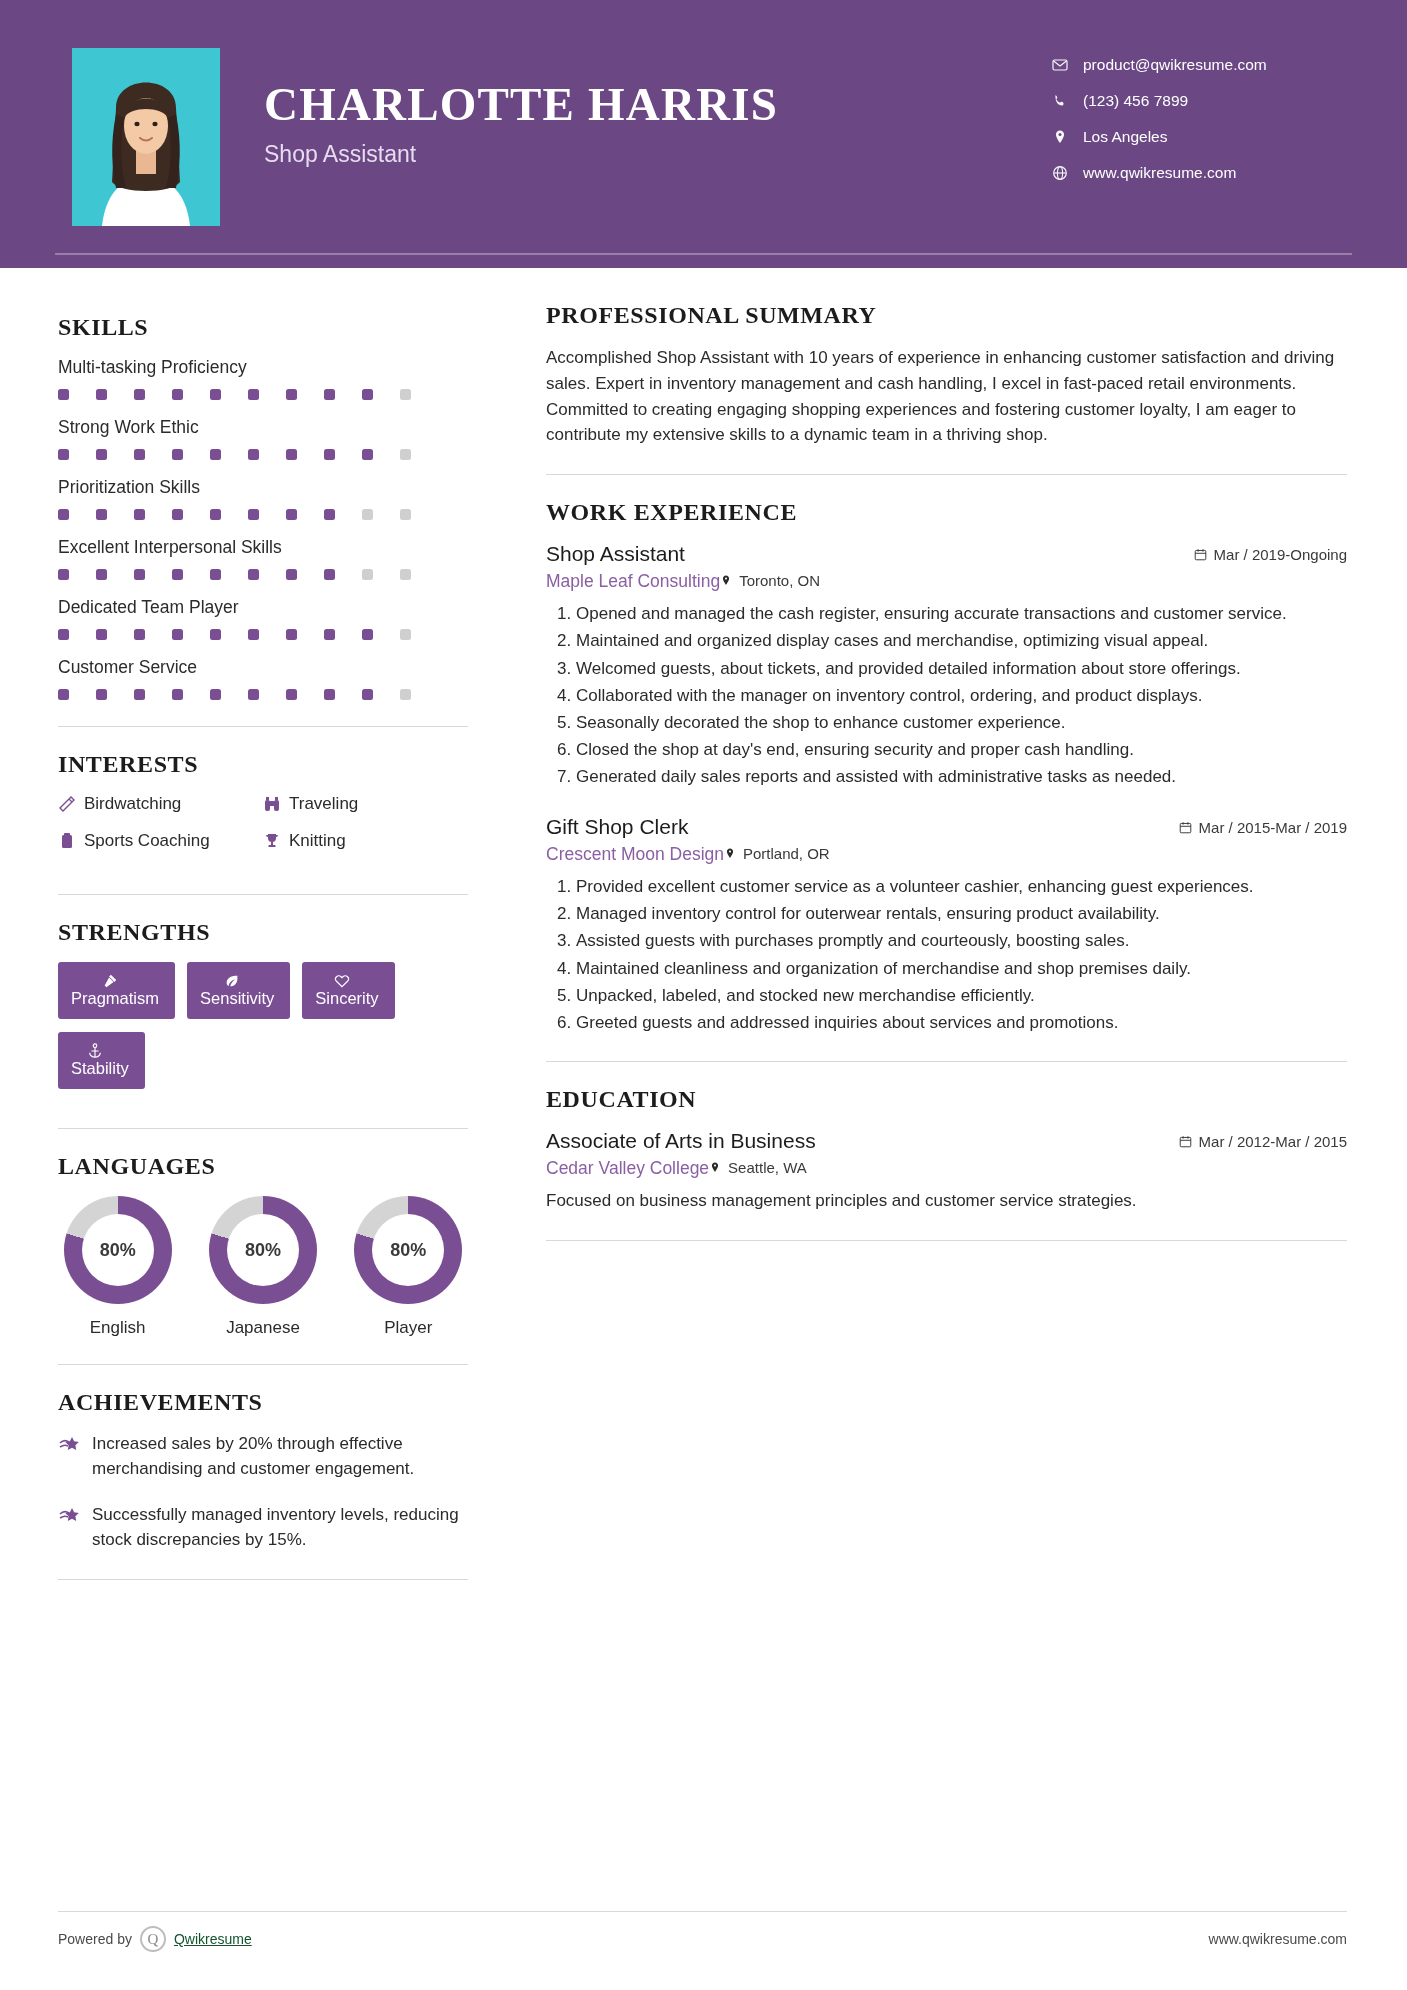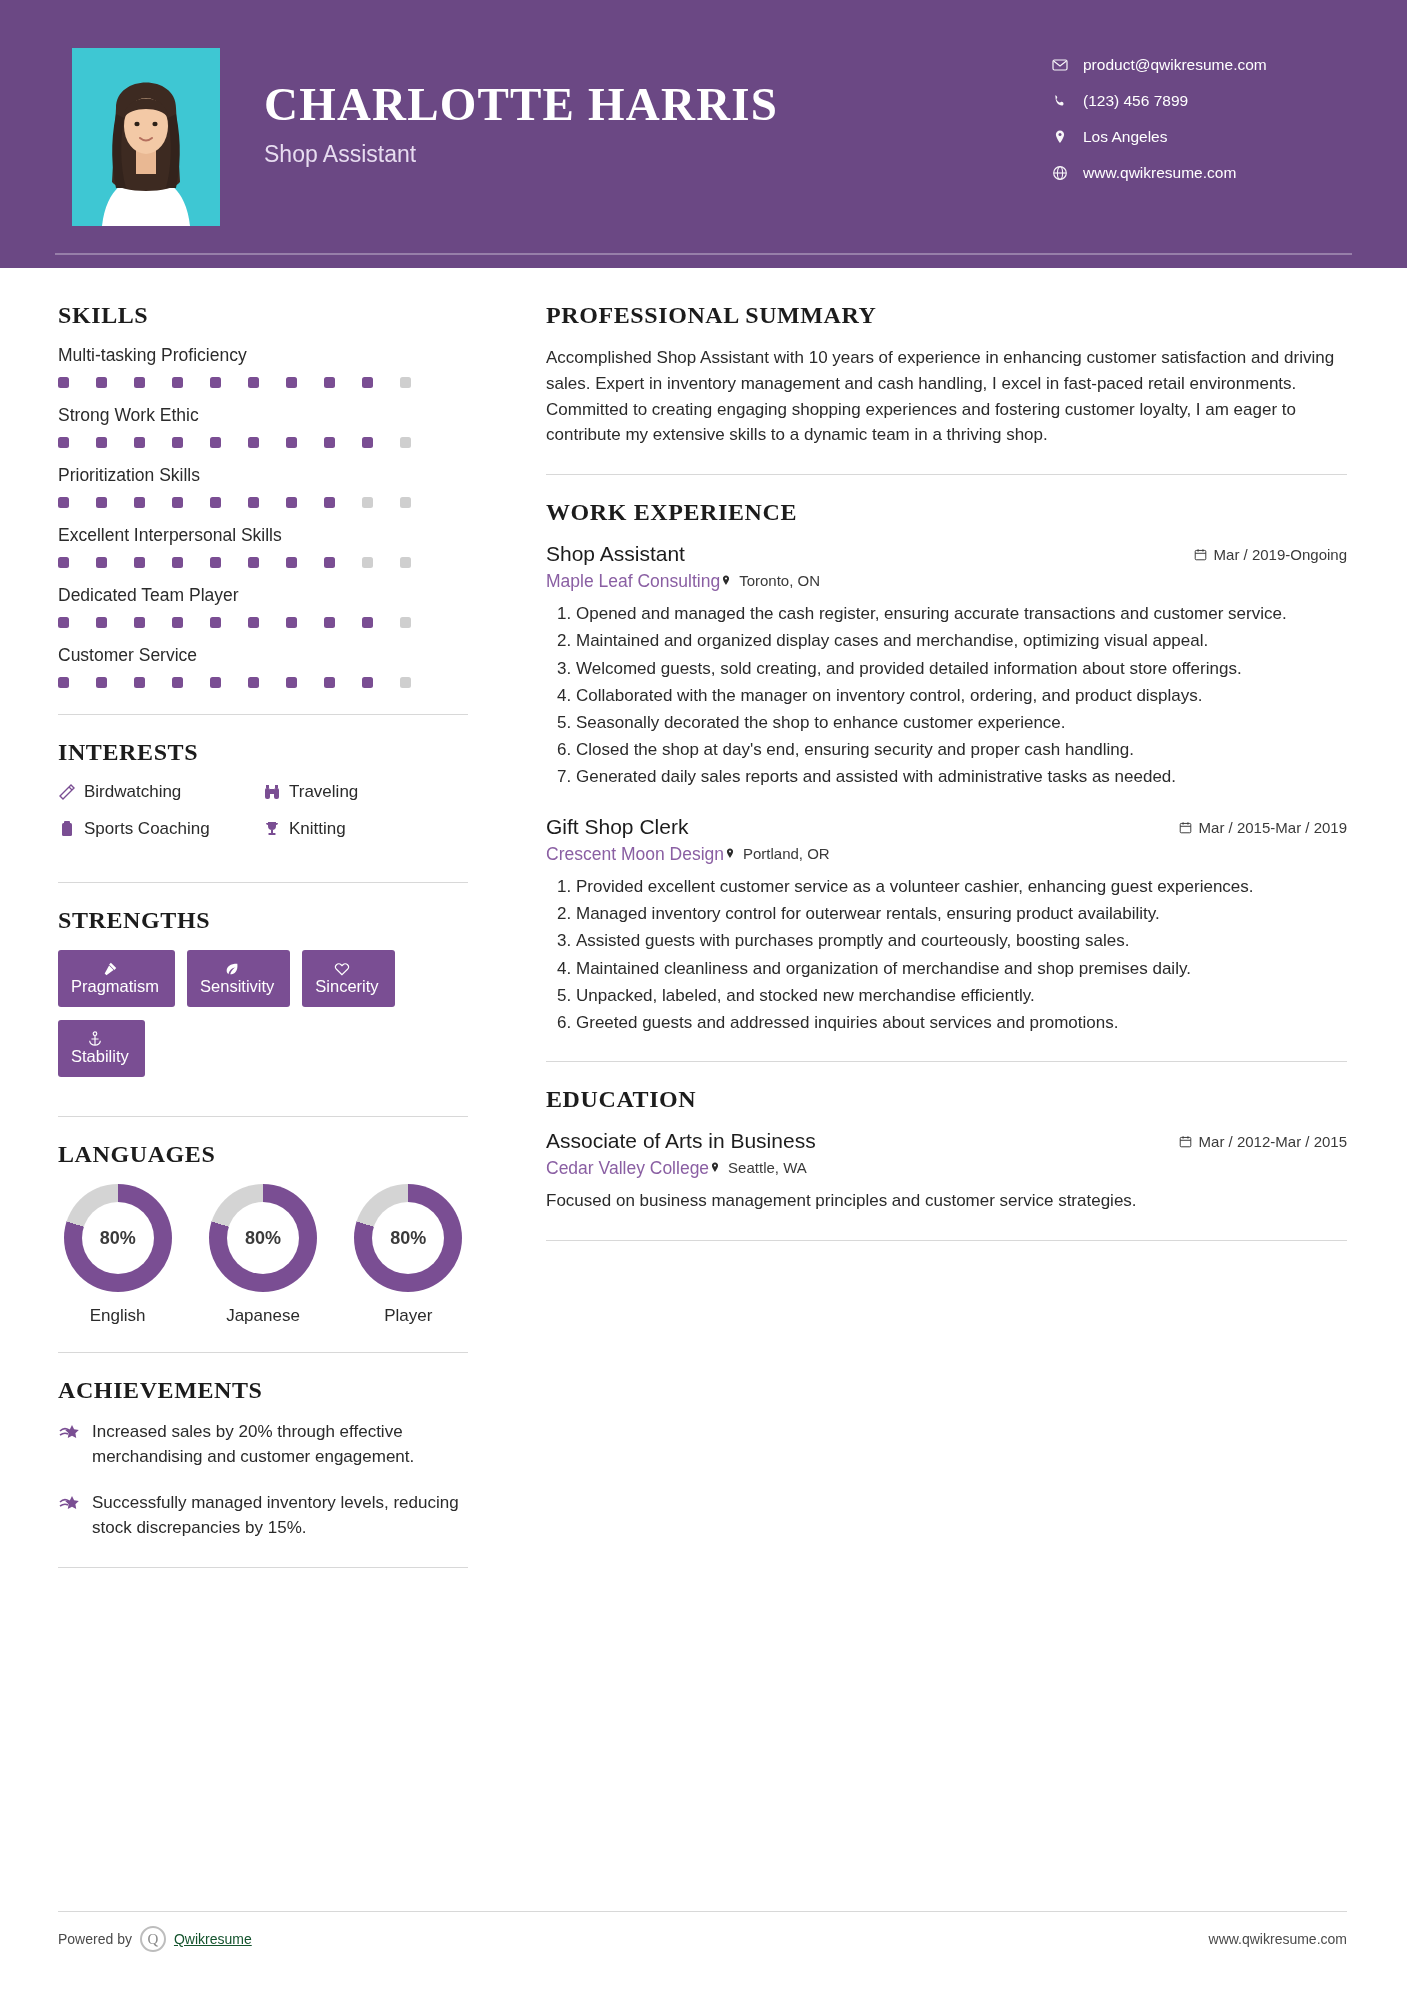--- a/index.html
+++ b/index.html
@@ -87,20 +87,21 @@
 
   
   .body-wrap {
     display: flex;
     padding: 34px 60px 0 58px;
   }
   .col-left {
     width: 440px;
     flex: 0 0 440px;
     padding-right: 30px;
+    margin-top: 12px;
   }
   .col-right {
     flex: 1 1 auto;
     padding-left: 48px;
   }
   .sec-title {
     font-family: "Liberation Serif", serif;
     font-size: 24px;
     font-weight: 700;
     letter-spacing: 0.6px;
@@ -614,21 +615,21 @@
                       <path d="M8 1.2c-2.3 0-4.1 1.8-4.1 4.1 0 3 4.1 8.6 4.1 8.6s4.1-5.6 4.1-8.6c0-2.3-1.8-4.1-4.1-4.1z" fill="#2b2b2b"></path>
                       <circle cx="8" cy="5.3" r="1.4" fill="#fff"></circle>
                     </svg>
                   </span>
                   <span>Toronto, ON</span>
                 </div>
               </div>
               <ol class="bullets">
                 <li>Opened and managed the cash register, ensuring accurate transactions and customer service.</li>
                 <li>Maintained and organized display cases and merchandise, optimizing visual appeal.</li>
-                <li>Welcomed guests, sold creating, and provided detailed information about store offerings.</li>
+                <li>Welcomed guests, about tickets, and provided detailed information about store offerings.</li>
                 <li>Collaborated with the manager on inventory control, ordering, and product displays.</li>
                 <li>Seasonally decorated the shop to enhance customer experience.</li>
                 <li>Closed the shop at day's end, ensuring security and proper cash handling.</li>
                 <li>Generated daily sales reports and assisted with administrative tasks as needed.</li>
               </ol>
             </div>
             <div class="job">
               <div class="job-head">
                 <div class="job-title">Gift Shop Clerk</div>
                 <div class="job-date">

